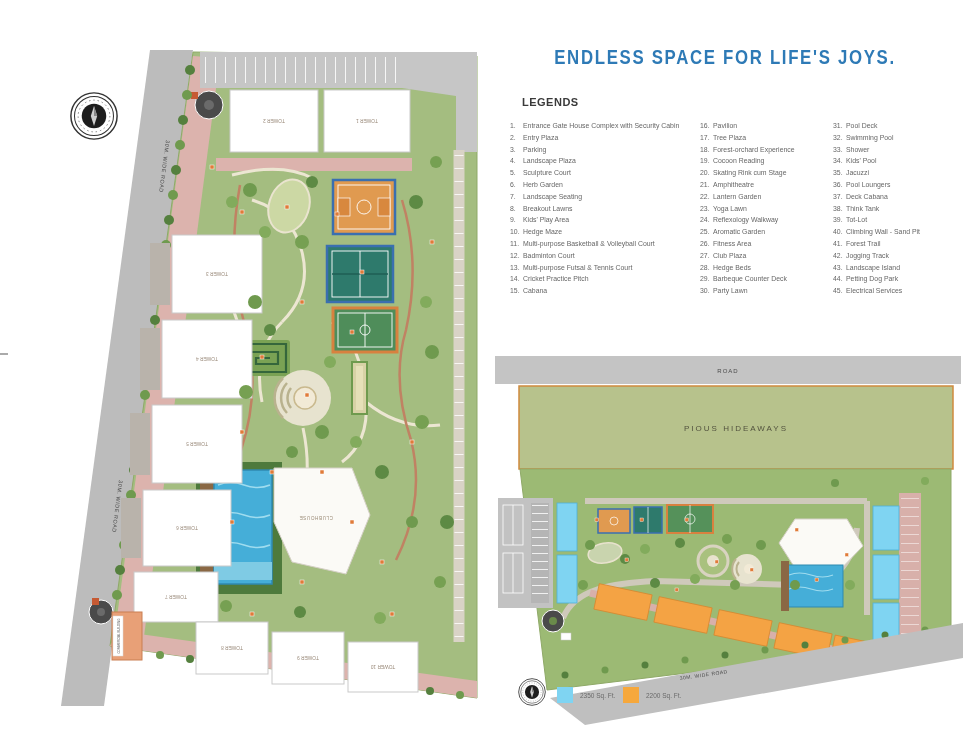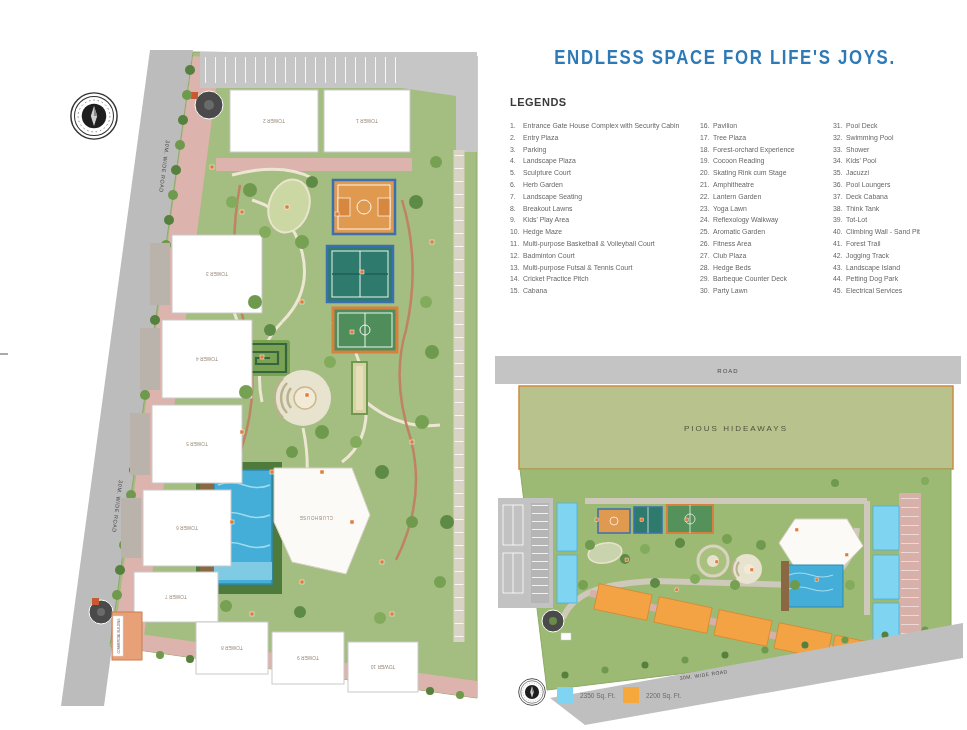--- a/index.html
+++ b/index.html
@@ -6,21 +6,21 @@
   #page{position:relative;width:967px;height:730px;background:#ffffff;overflow:hidden;
         font-family:"Liberation Sans",sans-serif;}
   svg{display:block;}
   .abs{position:absolute;}
   
   #title{left:495px;top:46px;width:460px;text-align:center;
          font-size:20px;font-weight:bold;letter-spacing:2px;color:#2e7ab6;
          transform:scaleX(.84);transform-origin:center;}
   
   #legends{left:510px;top:96px;width:452px;}
-  #legends h3{margin:0 0 12px 0;font-size:11px;letter-spacing:.5px;color:#3a3a3a;}
+  #legends h3{margin:0 0 12px 12px;font-size:11px;letter-spacing:.5px;color:#3a3a3a;}
   .legend-cols{display:flex;align-items:flex-start;}
   .legend-col{flex:none;}
   .legend-col.c1{width:190px;}
   .legend-col.c2{width:133px;}
   .legend-col.c3{width:129px;}
   .legend-item{display:flex;font-size:6.9px;line-height:11.8px;color:#666;}
   .legend-item .num{width:13px;flex:none;}
   .legend-item .lab{flex:1;}
   
   #cropmark{left:0;top:353px;width:8px;height:2px;background:#aaa;}

